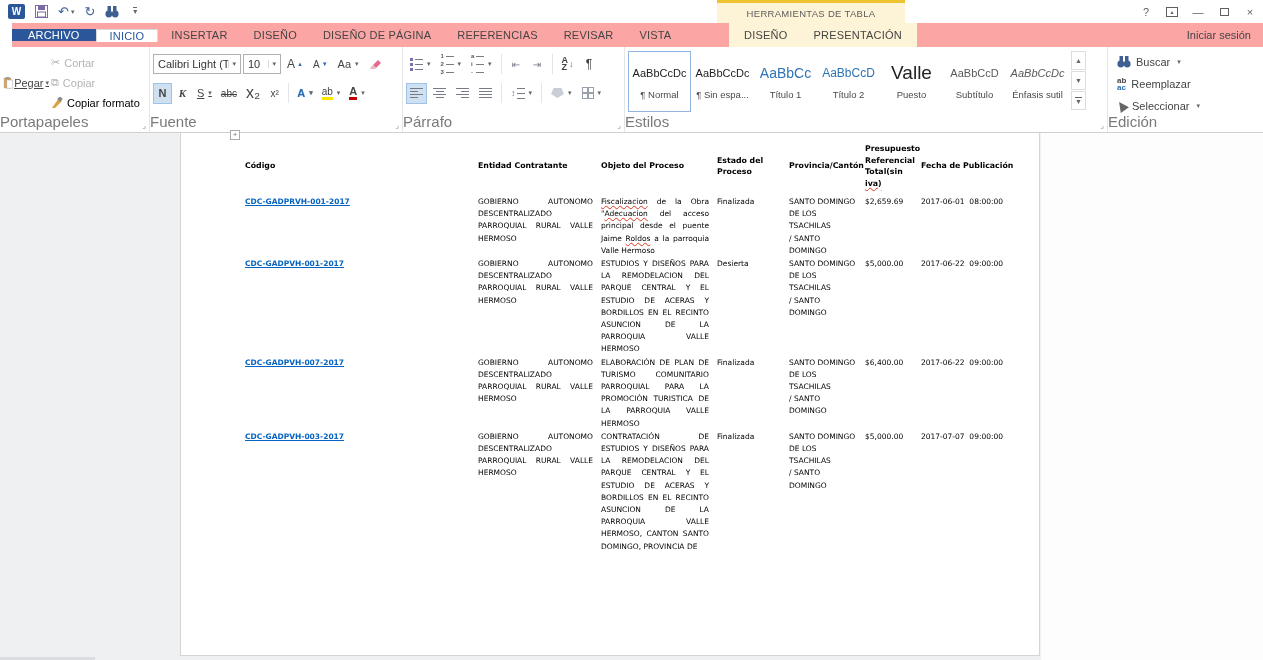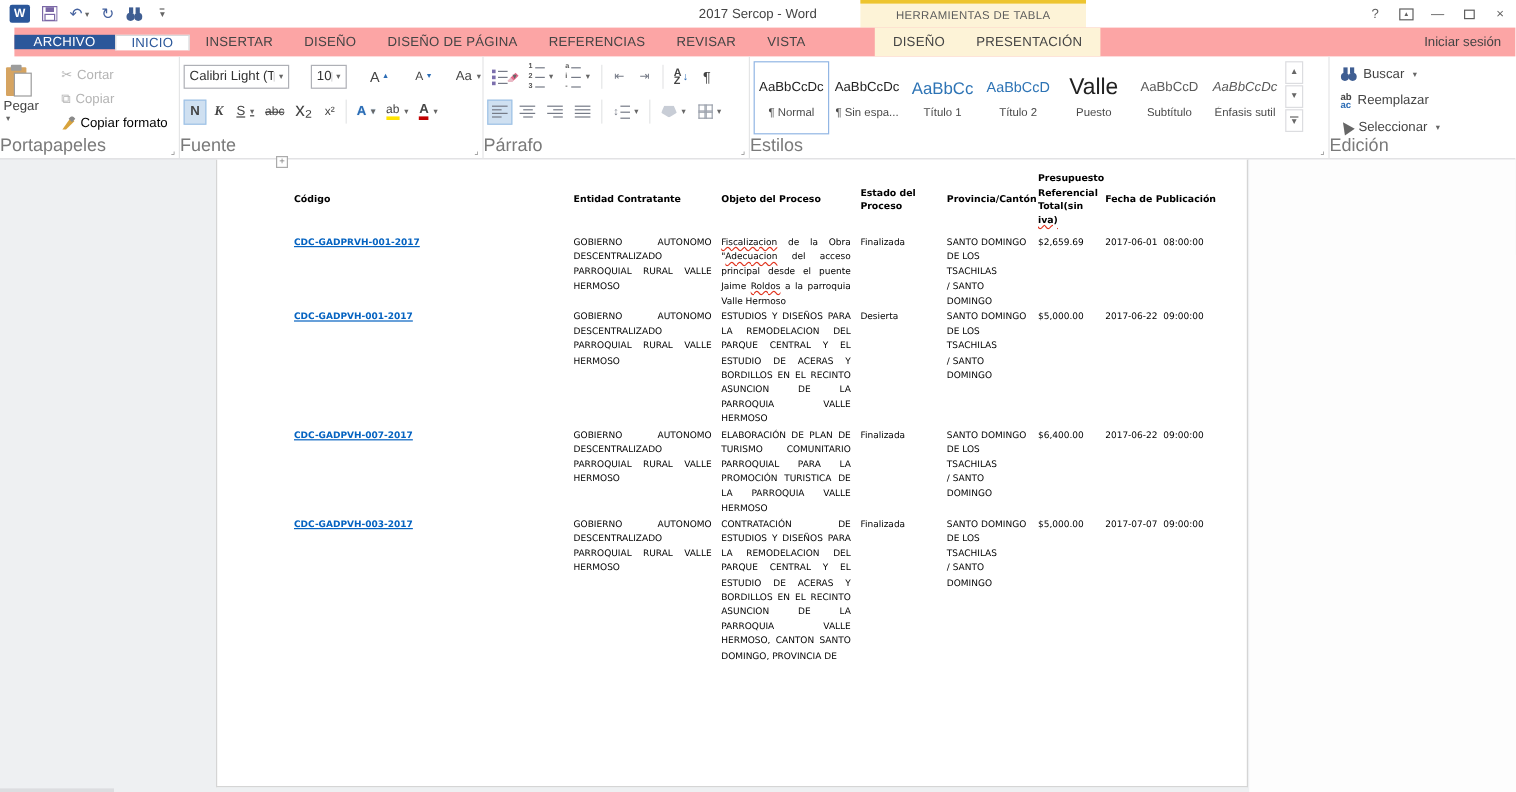--- a/index.html
+++ b/index.html
@@ -44,22 +44,22 @@
   .rrow { display:flex; align-items:center; height:26px; }
   .rrow2 { display:flex; align-items:center; height:24px; margin-top:4px; }
   .sbtn { height:21px; min-width:19px; padding:0 3px; display:inline-flex; align-items:center;
           justify-content:center; gap:2px; font-size:11px; color:#444; border:1px solid transparent; }
   .sbtn.active { background:#cfe0f1; border-color:#9fc2e7; }
   .dd::after { content:"▾"; font-size:7px; color:#666; margin-left:2px; }
   .vsep { width:1px; height:20px; background:#e4e5e6; margin:0 3px; }
   .disabled { color:#b4b4b4 !important; }
 
   
-  .paste-big { width:46px; height:62px; display:flex; flex-direction:column; 
-               font-size:11px; color:#444; padding-top:2px; }
+  .paste-big { width:46px; height:62px; display:flex; flex-direction:row; align-items:center;
+               font-size:11px; color:#444; padding-top:2px;text-decoration:underline; }
   .clip-cols { display:flex; }
   .clip-right { display:flex; flex-direction:column; justify-content:flex-start; gap:1px; padding-top:2px; }
   .clip-item { display:flex; align-items:center; gap:4px; height:19px; font-size:11px; padding:0 2px; }
 
   
   .combo { height:20px; border:1px solid #aeb0b6; background:#fff; display:flex; align-items:center;
            font-size:11px; padding:0 4px; color:#333; }
   .combo .dd-in { margin-left:auto; font-size:7px; color:#666; border-left:1px solid #d7d8da; padding-left:3px; }
   .bold-b { font-weight:bold; }
   .ital-b { font-style:italic; font-family:"Liberation Serif", serif; font-weight:bold; }
@@ -159,21 +159,20 @@
     <span class="qat-btn">
       <svg width="14" height="12" viewBox="0 0 14 12">
         <rect x="2.5" y="0" width="3.5" height="5" fill="#3f5e92"></rect>
         <rect x="8" y="0" width="3.5" height="5" fill="#3f5e92"></rect>
         <circle cx="3.8" cy="8" r="3.4" fill="#3f5e92"></circle>
         <circle cx="10.2" cy="8" r="3.4" fill="#3f5e92"></circle>
       </svg>
     </span>
     <span class="qat-more">▾</span>
   </div>
-  <div class="win-title">2017 Sercop - Word</div>
   <div class="ctx-header">HERRAMIENTAS DE TABLA</div>
   <div class="win-controls">
     <span class="win-btn">?</span>
     <span class="win-btn">
       <span class="ribbon-display-ico">▴</span>
     </span>
     <span class="win-btn">—</span>
     <span class="win-btn">
       <span class="restore-ico"></span>
     </span>
@@ -226,21 +225,21 @@
           </svg>
           <span>Copiar formato</span>
         </div>
       </div>
     </div>
     <div class="group-label">Portapapeles</div>
     <span class="launcher">⌟</span>
   </div>
 
   <div class="group" style="width:253px">
-    <div class="rrow" style="gap:18px">
+    <div class="rrow" style="gap:2px">
       <div class="combo" style="width:88px">
         <span style="overflow:hidden;white-space:nowrap;max-width:72px">Calibri Light (T</span>
         <span class="dd-in">▾</span>
       </div>
       <div class="combo" style="width:38px">
         <span>10</span>
         <span class="dd-in">▾</span>
       </div>
       <span class="sbtn">
         <span style="font-size:12px">A</span>

